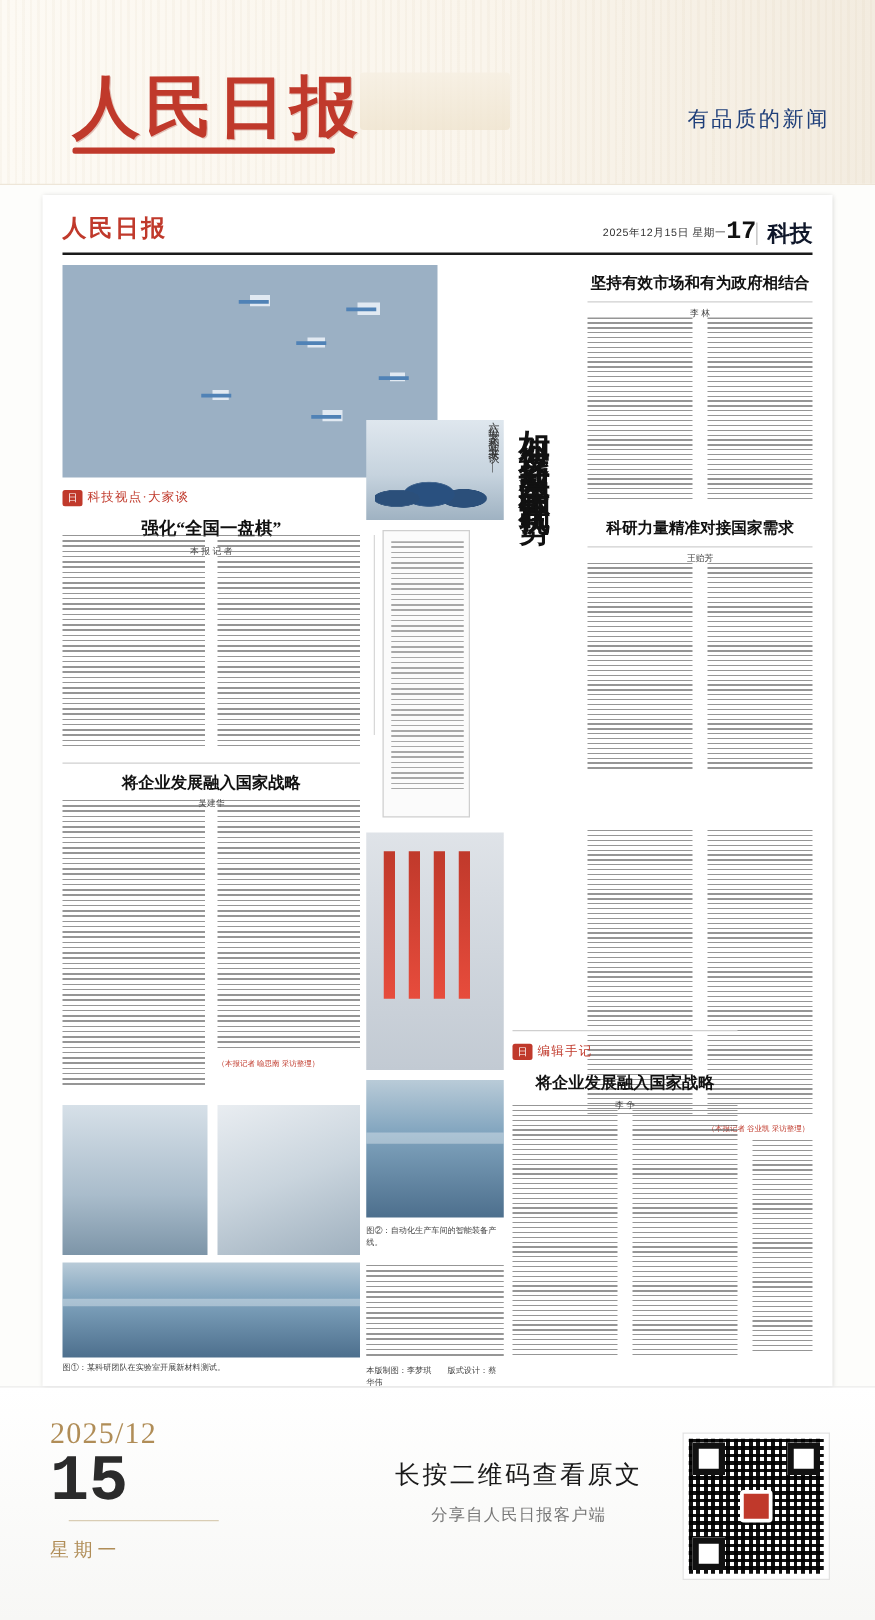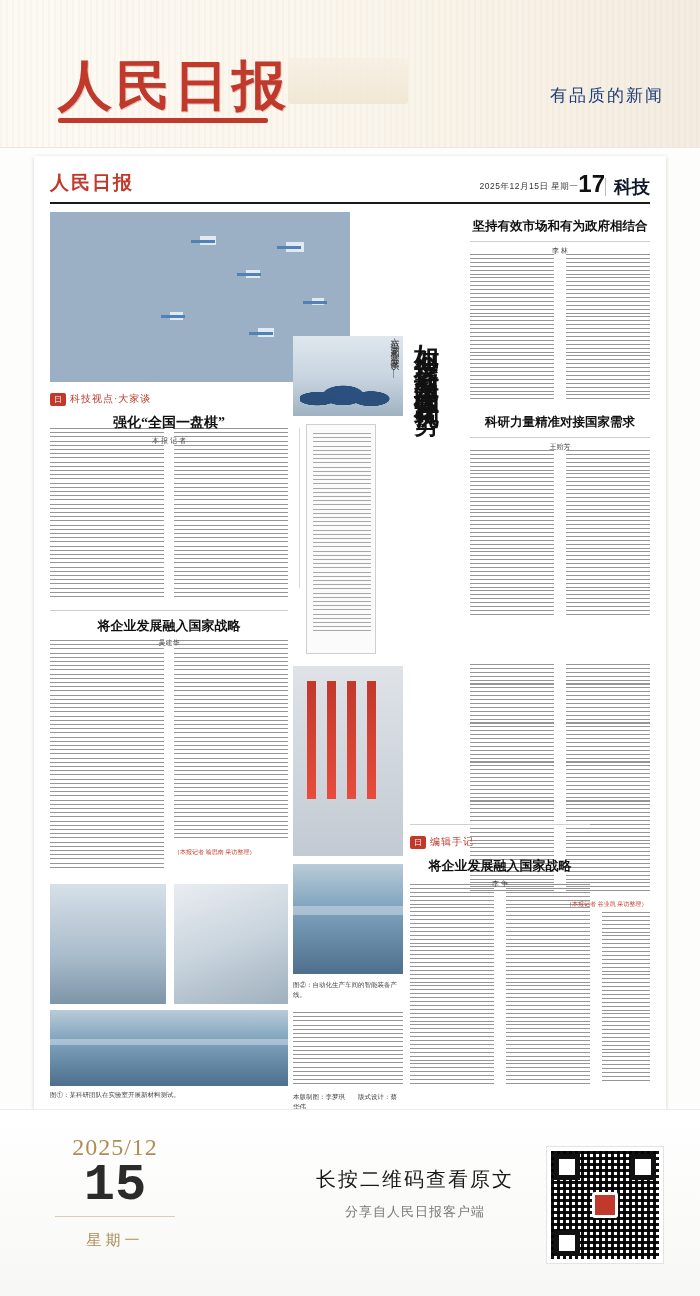--- a/index.html
+++ b/index.html
@@ -66,22 +66,22 @@
     border-bottom: 2px solid #1a1a1a;
     padding-bottom: 6px; margin-bottom: 8px;
   }
   .sheet-logo {
     font-family:"Liberation Serif",serif;
     font-size: 19px; font-weight:700; color:#c0392b; letter-spacing:2px;
   }
   .sheet-head-right { display:flex; align-items:flex-end; }
   .sheet-date { font-size: 8.5px; color:#333; padding-bottom:3px; letter-spacing:.5px;}
   .sheet-pageno {
-    font-family:Liberation Sans, sans-serif;
-    font-size: 24px; font-weight:700; color:#111; line-height:1;
+    font-family:Liberation Mono, monospace;
+    font-size: 20px; font-weight:700; color:#111; line-height:1;
   }
   .sheet-section {
     font-family:"Liberation Serif",serif;
     font-size: 18px; font-weight:700; color:#0f172a; line-height:1;
     border-left: 1px solid #bbb; padding-left: 8px;
   }
 
   
   .tx {
     --lh: 4.2px;
@@ -187,21 +187,21 @@
     position:absolute; border:1px solid #cfcfcf; background:#fbfbfb;
   }
   .cap { font-size:6.5px; color:#444; line-height:1.5; }
 
   
   .footer {
     position:absolute; left:0; bottom:0; width:100%; height:187px;
     background: linear-gradient(180deg,#ffffff 0%, #f7f7f5 100%);
     border-top:1px solid #ececec;
   }
-  .date-block { position:absolute; left:40px; top:24px; text-align:center; width:150px; }
+  .date-block { position:absolute; left:40px; top:24px; text-align:left; width:150px; }
   .date-ym {
     font-family:"Liberation Serif",serif; font-size:24px; color:#b08d57;
     letter-spacing:1px;
   }
   .date-day {
     font-family:Liberation Mono, monospace; font-size:52px; line-height:.95;
     color:#2b2b2b; font-weight:700;
   }
   .date-week {
     font-family:"Liberation Serif",serif; font-size:15px; color:#b08d57;

